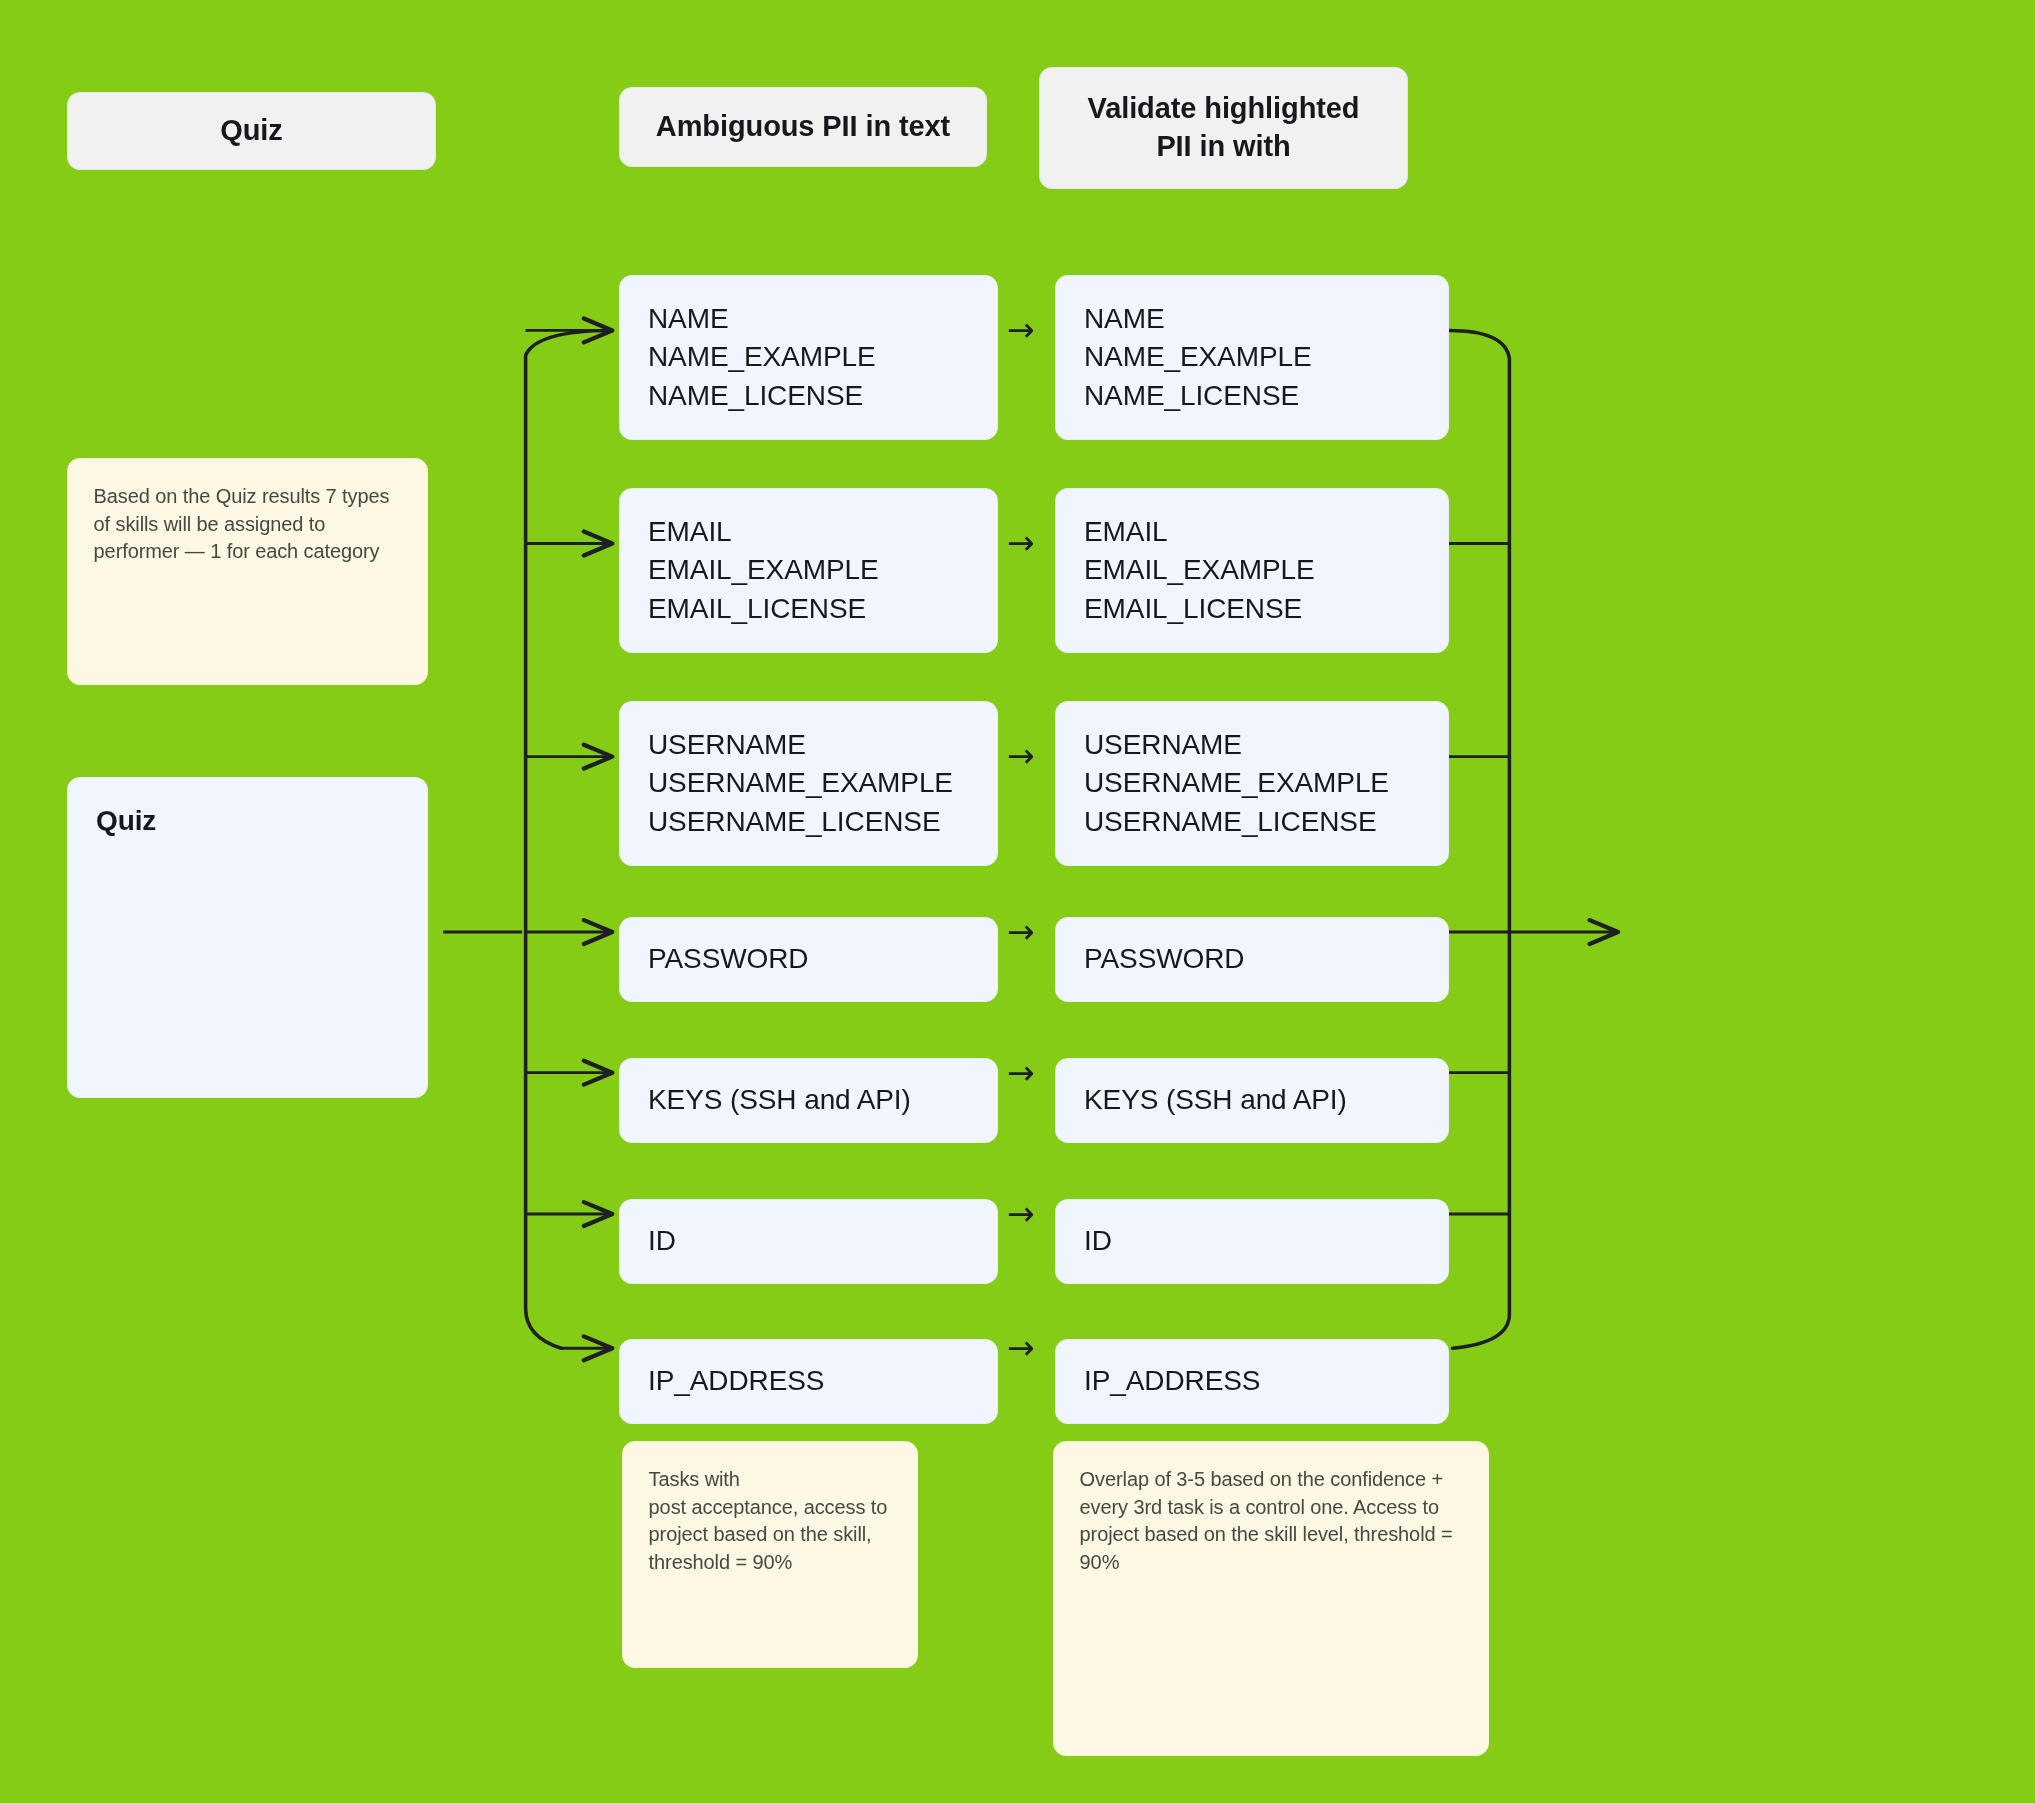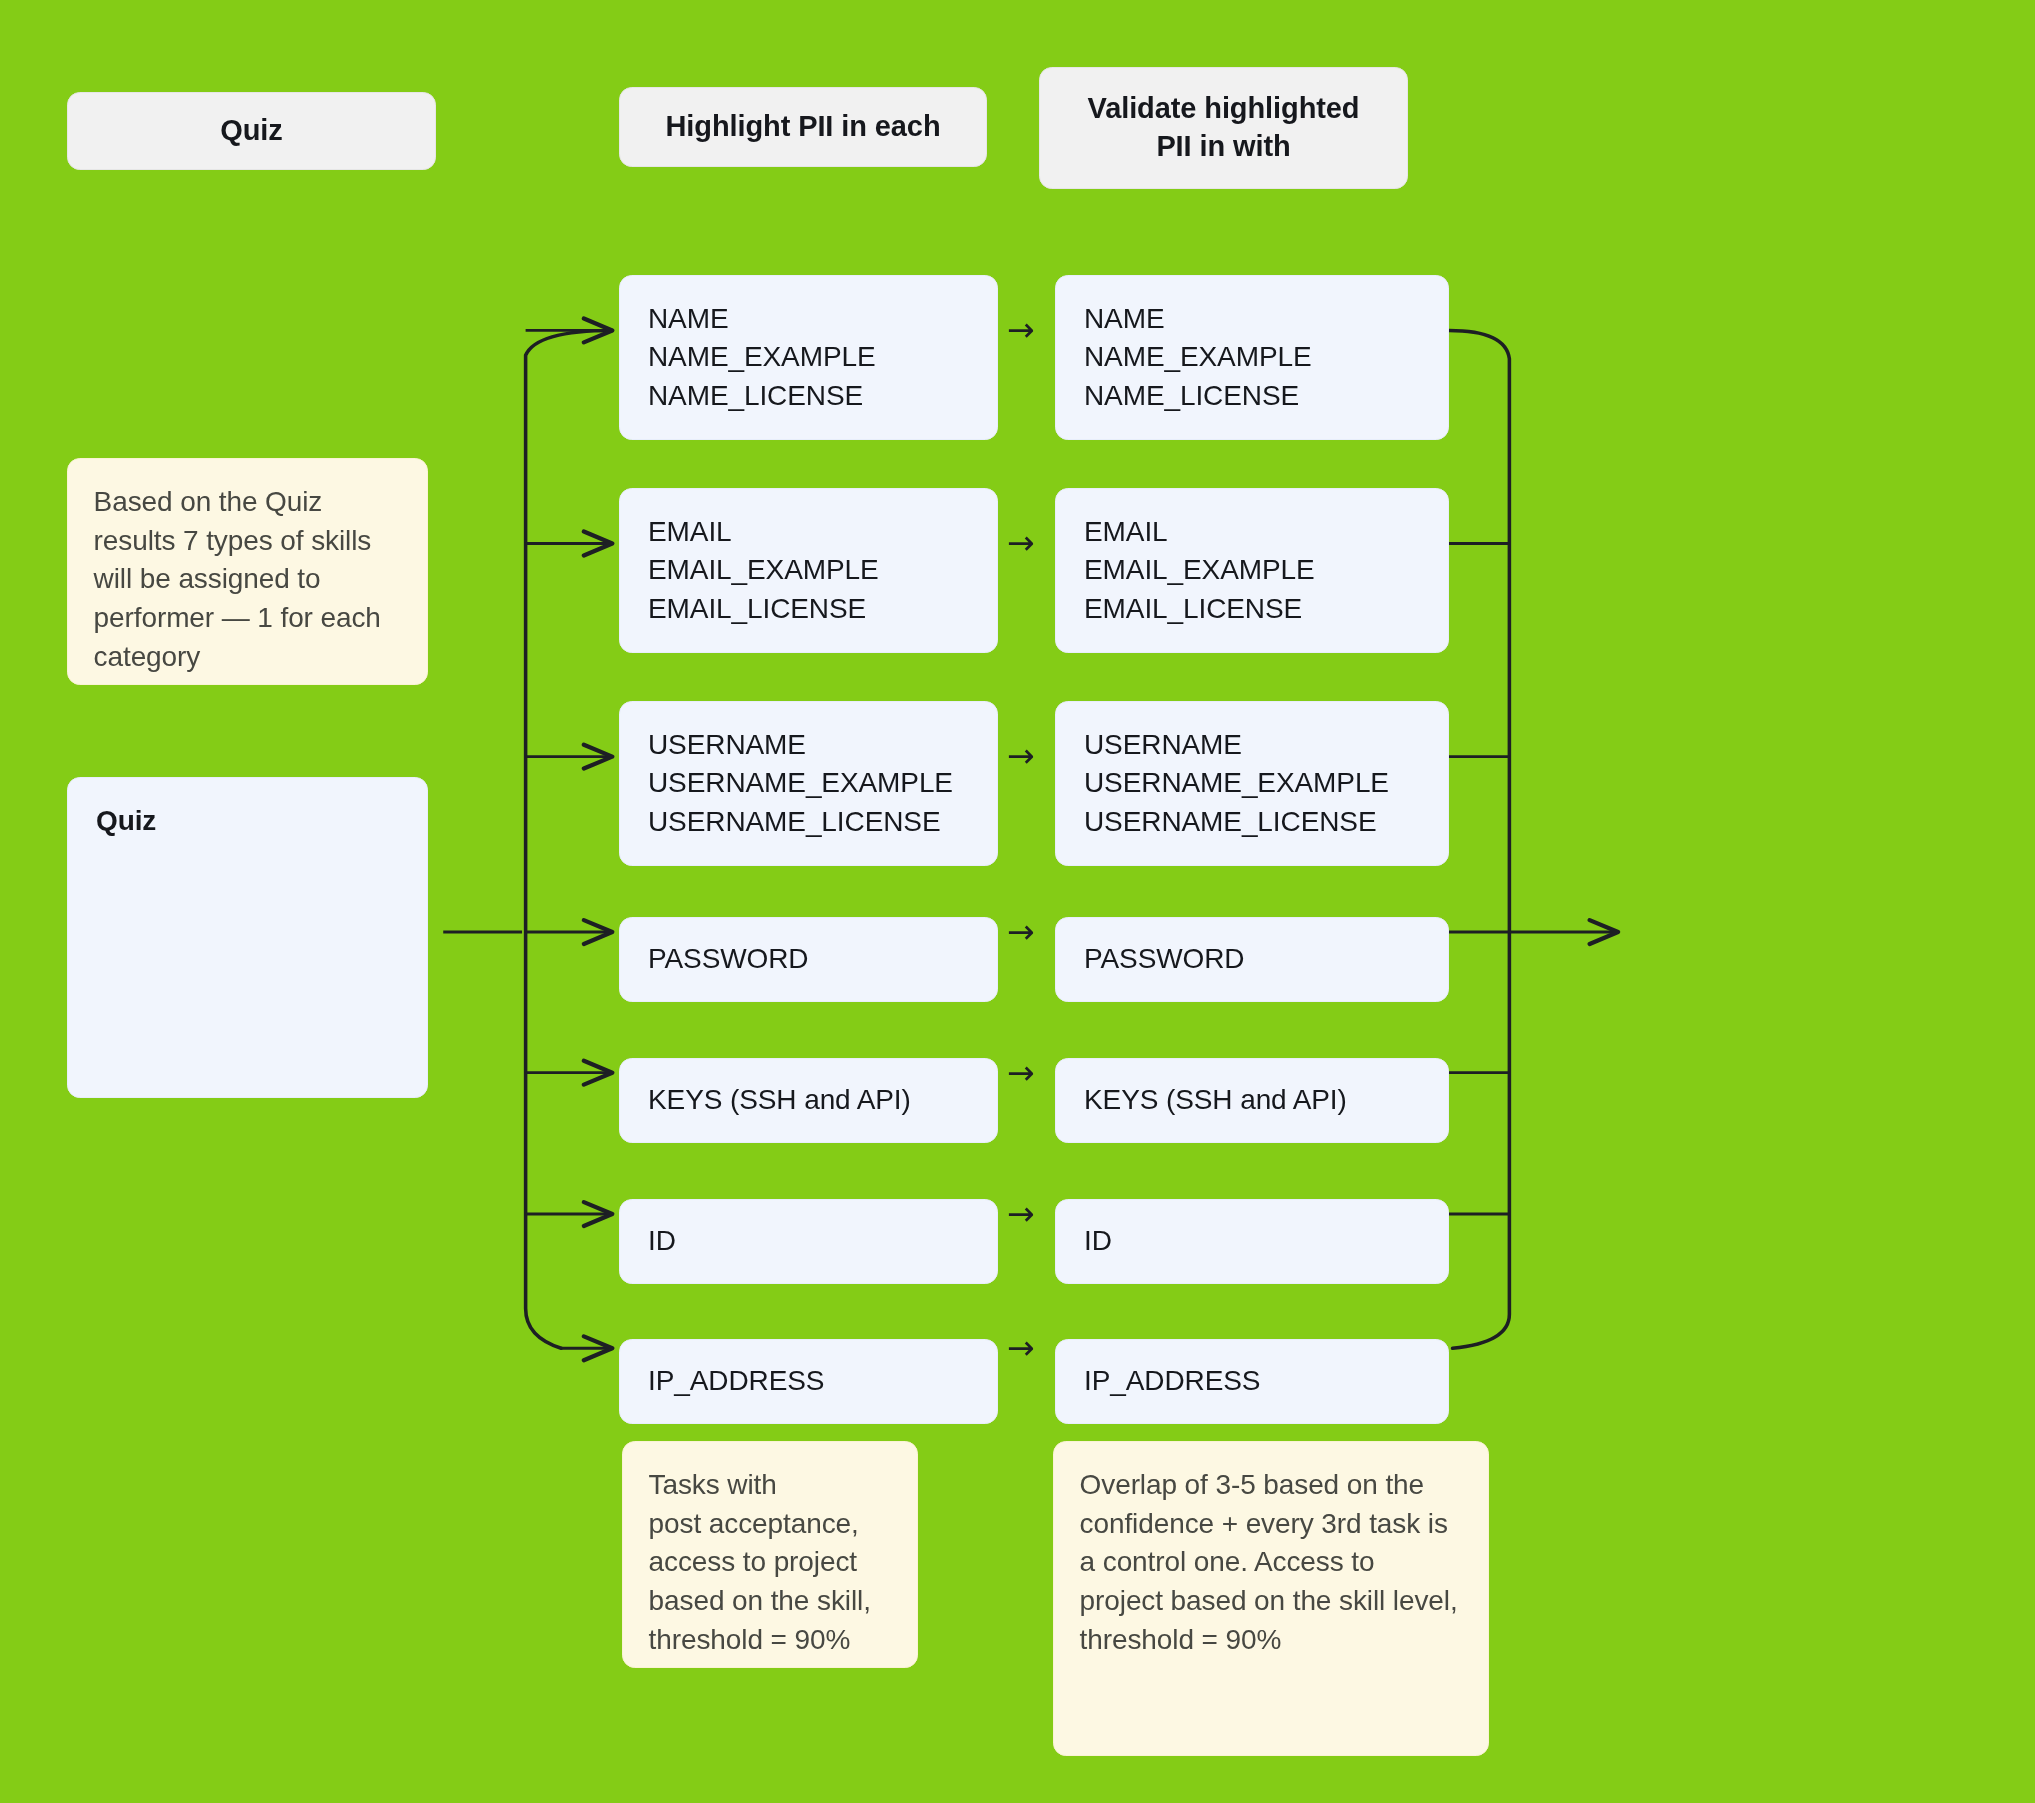--- a/index.html
+++ b/index.html
@@ -50,21 +50,21 @@
     justify-content: flex-start;
     margin-top: 28px;
   }
   .node.blue.centered {
     justify-content: center;
   }
   .node.yellow {
     background: #fdf8e3;
     border: 1.4px solid #faf3d4;
     padding: 24px 25.6px;
-    font-size: 28px;
+    font-size: 20px;
     color: #474842;
     line-height: 1.38;
     letter-spacing: -0.1px;
     justify-content: flex-start;
   }
   .tag-line {
     white-space: pre;
   }
   .strong-title {
     font-weight: bold;
@@ -131,21 +131,21 @@
     <path d="M2040,1709 L2125,1709" fill="none" stroke="#1d1f24" stroke-width="4"></path>
 
     <path d="M2040,1312 L2278,1312" fill="none" stroke="#1d1f24" stroke-width="4" marker-end="url(#ah)"></path>
   </svg>
 
   <div class="node header" style="left:67px; top:92px; width:369px; height:78px;">
     <span>Quiz</span>
   </div>
 
   <div class="node header" style="left:619px; top:87px; width:368px; height:80px;">
-    <span>Highlight PII in each</span>
+    <span>Ambiguous PII in text</span>
   </div>
 
   <div class="node header" style="left:1039px; top:67px; width:369px; height:122px;">
     <span class="strong-title">Validate highlighted
 PII in with</span>
   </div>
 
   <div class="node yellow" style="left:67px; top:458px; width:361px; height:227px;">
     <span class="body-text">Based on the Quiz results 7 types of skills will be assigned to performer — 1 for each category</span>
   </div>

